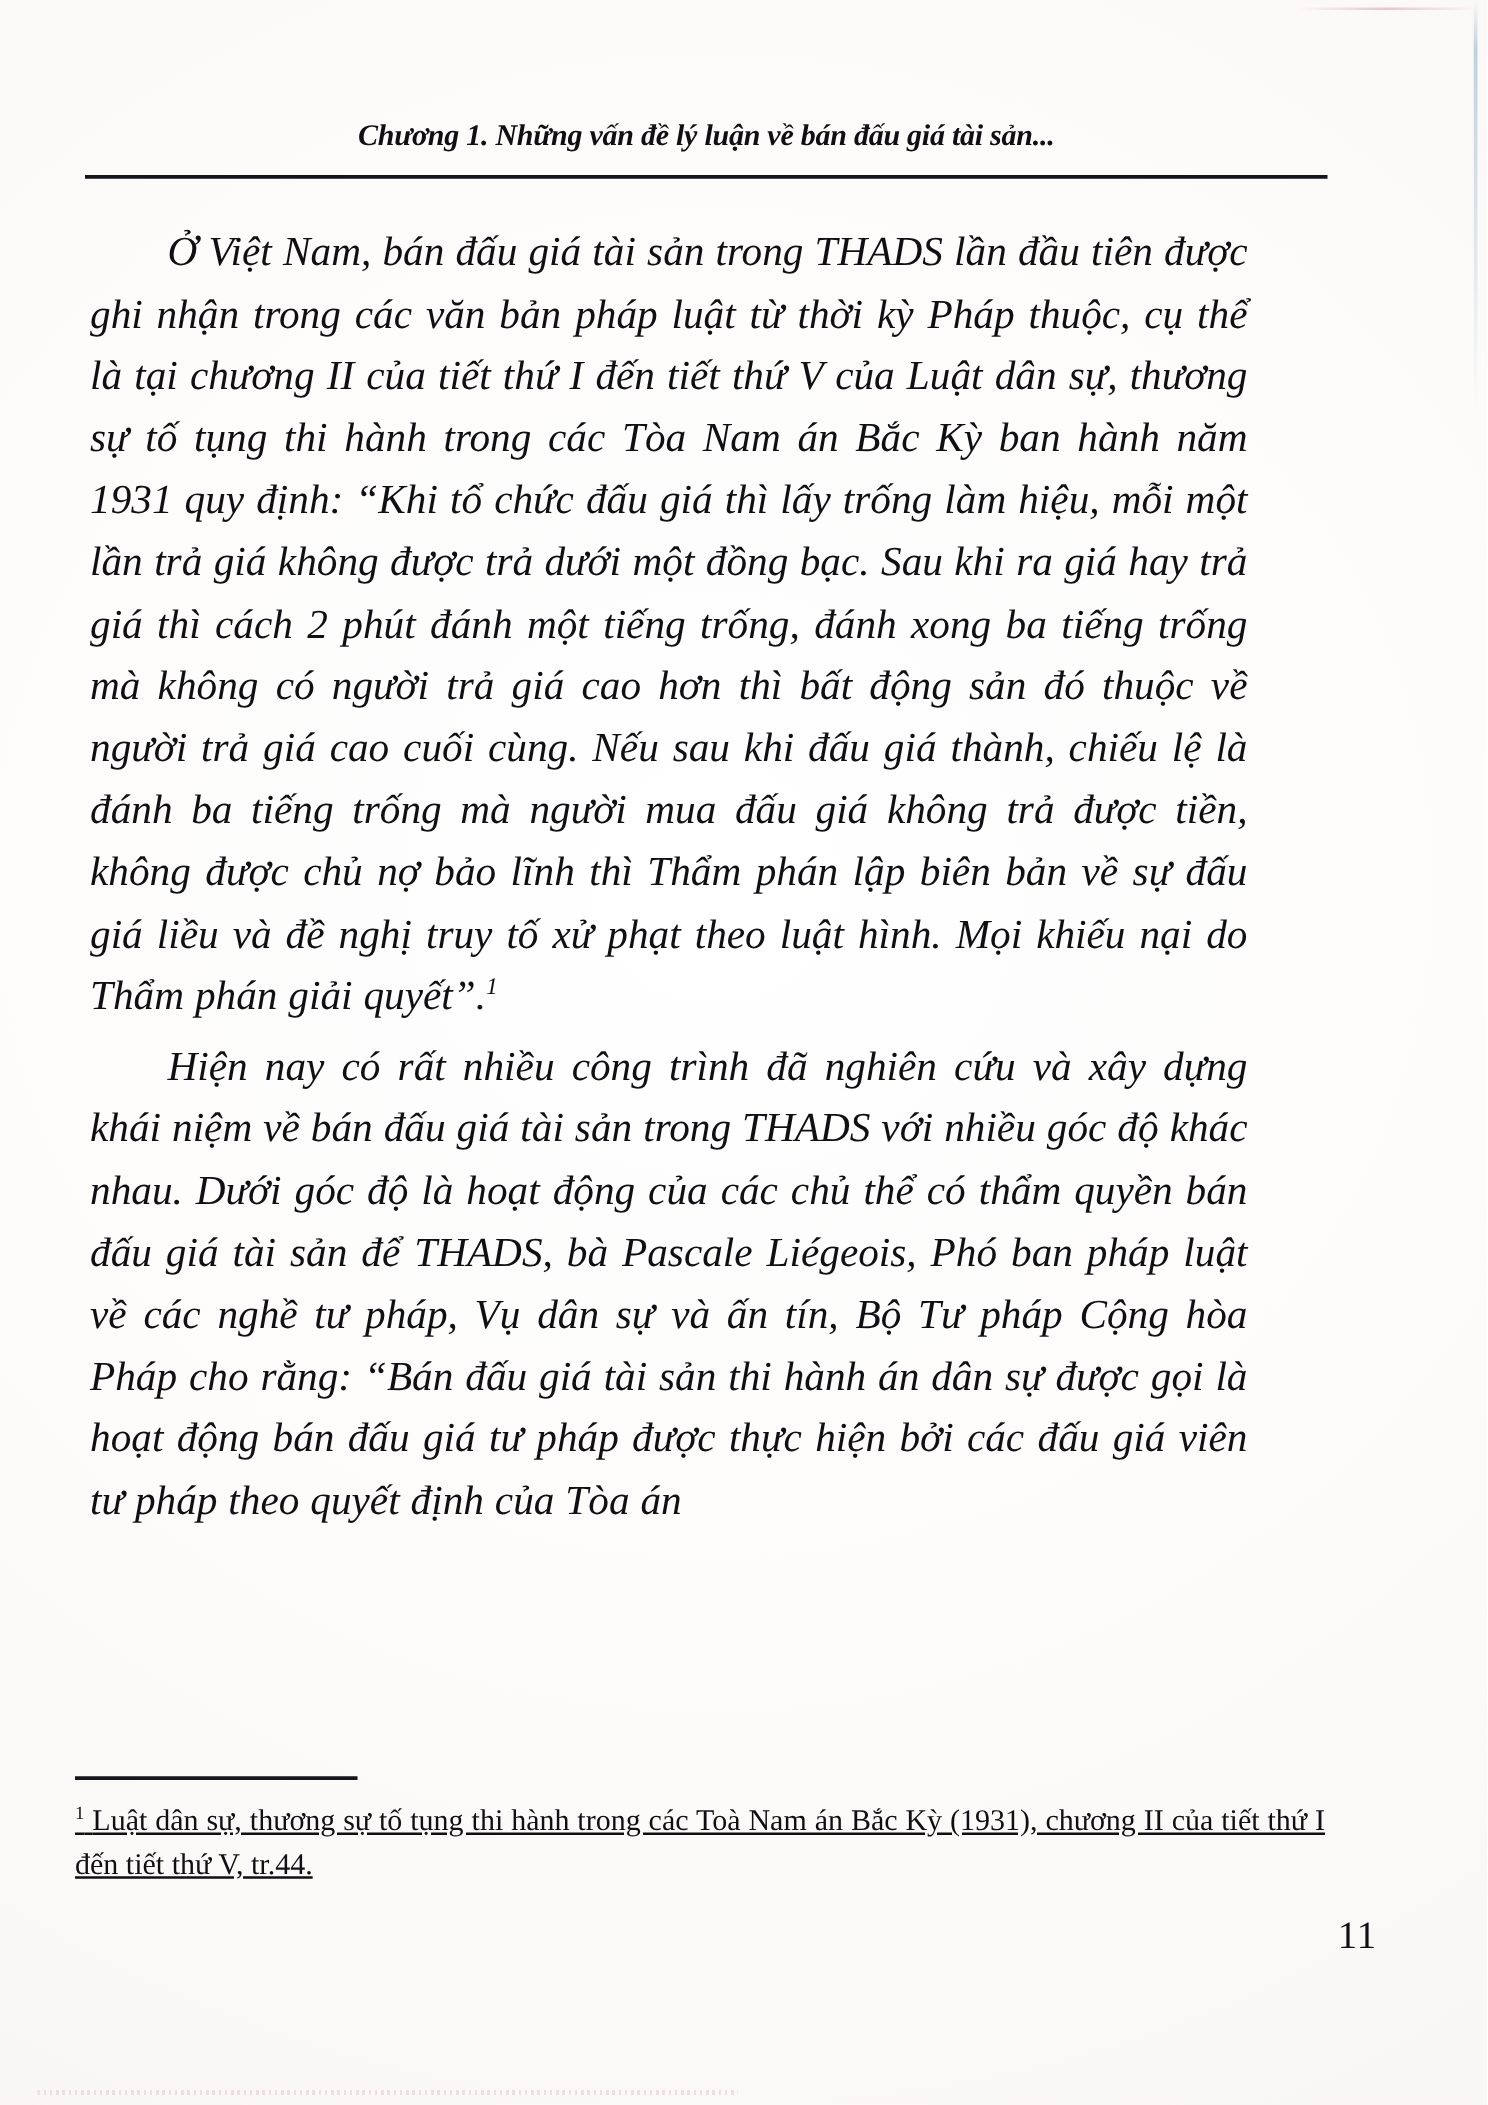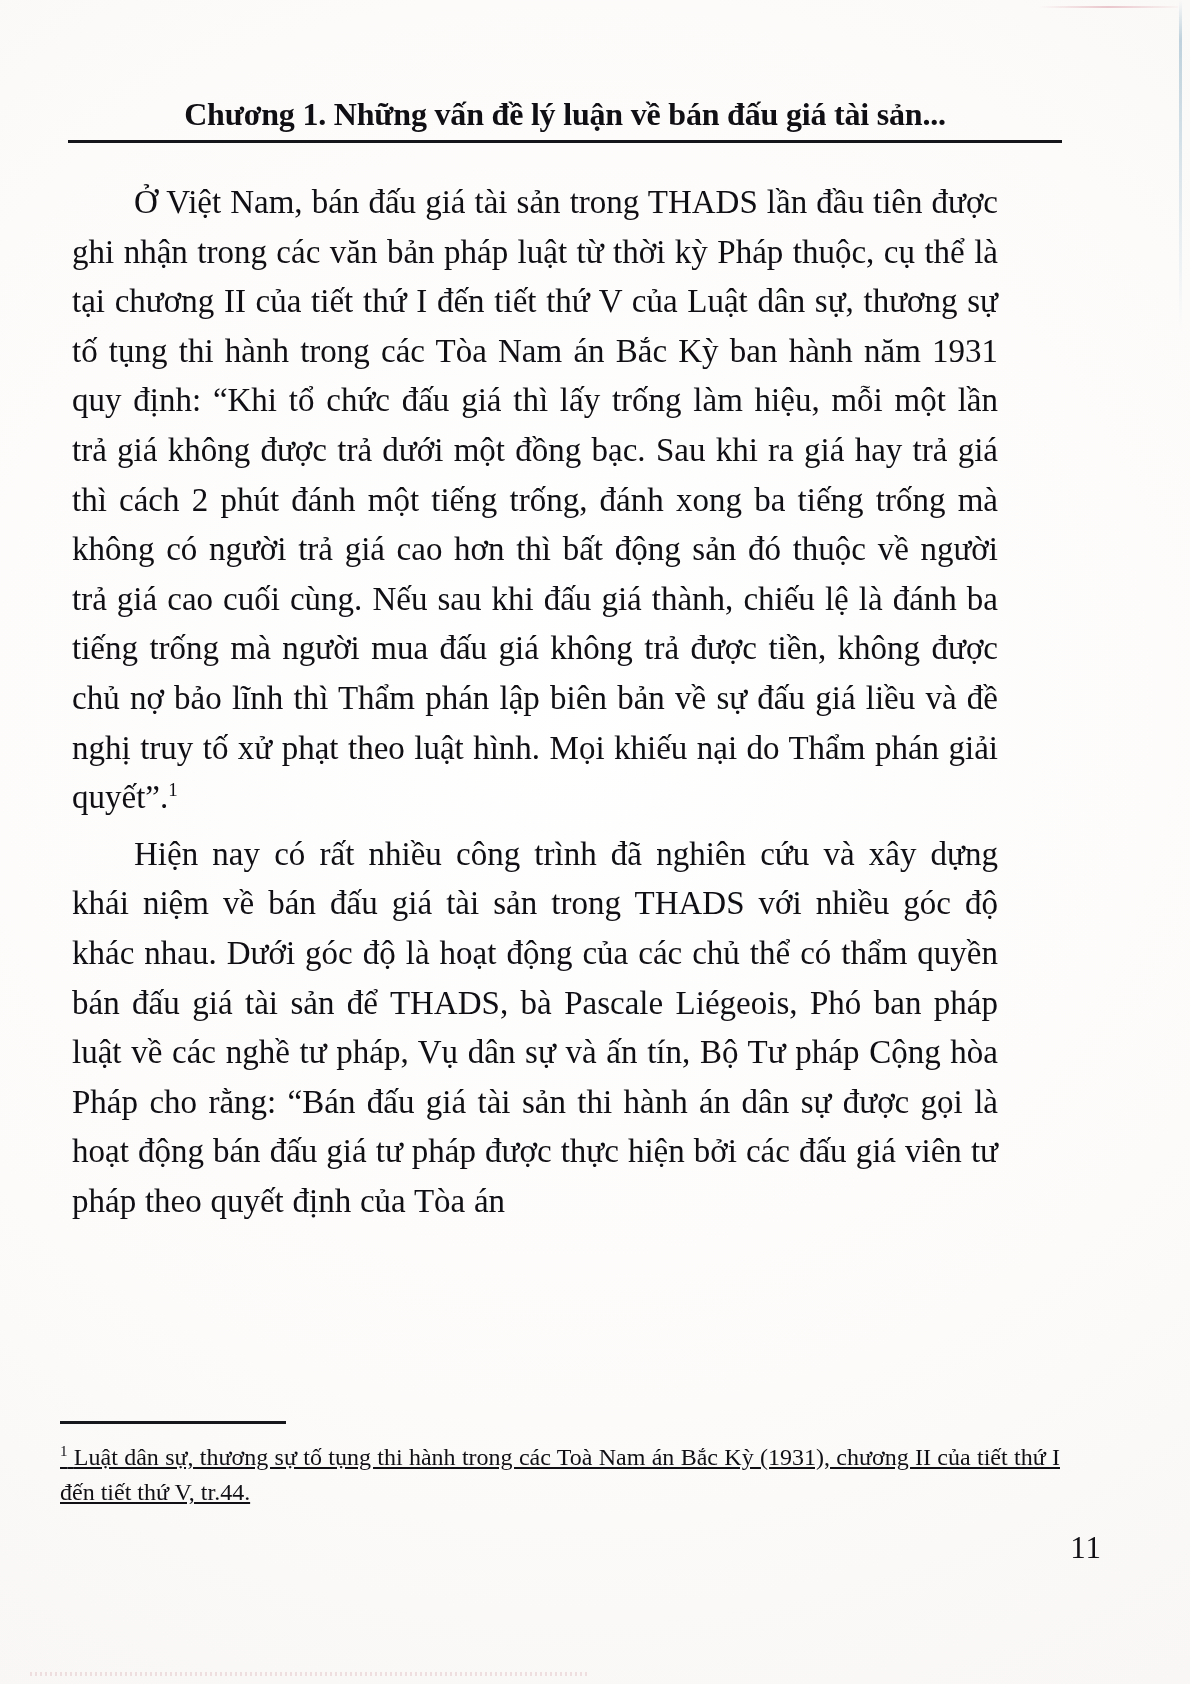--- a/index.html
+++ b/index.html
@@ -61,23 +61,24 @@
   }
 
   
   .running-head {
     position: absolute;
     top: 96px;
     left: 68px;
     width: 994px;
     text-align: center;
     font-weight: bold;
-    font-size: 32px;
+    font-size: 24px;
     letter-spacing: -0.2px;
     white-space: nowrap;
+    font-style: italic;
   }
 
   .head-rule {
     position: absolute;
     top: 140px;
     left: 68px;
     width: 994px;
     height: 3px;
     background: #14161c;
   }
@@ -91,20 +92,21 @@
   }
 
   .para {
     margin: 0 0 7px 0;
     text-align: justify;
     text-justify: inter-word;
     font-size: 33px;
     line-height: 49.6px;
     text-indent: 62px;
     word-spacing: 0.5px;
+    font-style: italic;
   }
 
   .para:last-child { margin-bottom: 0; }
 
   sup.fn {
     font-size: 19px;
     vertical-align: super;
     line-height: 0;
   }
 

